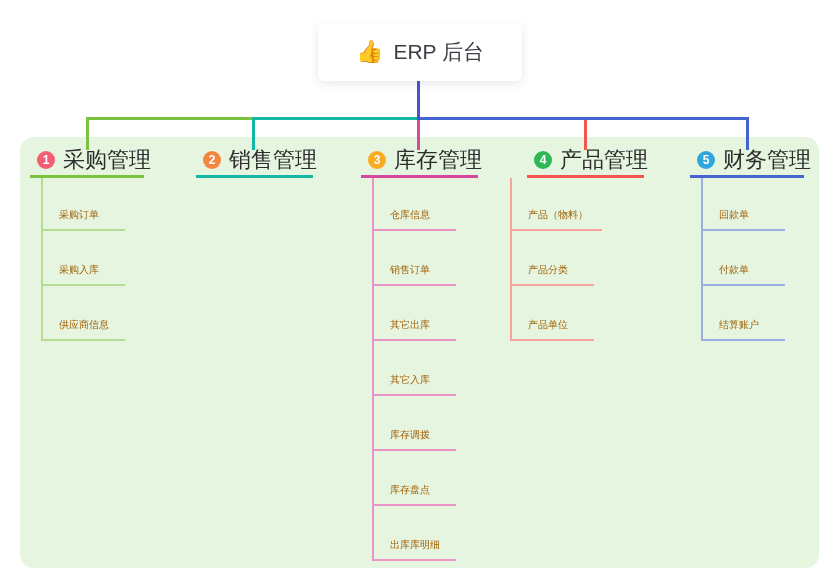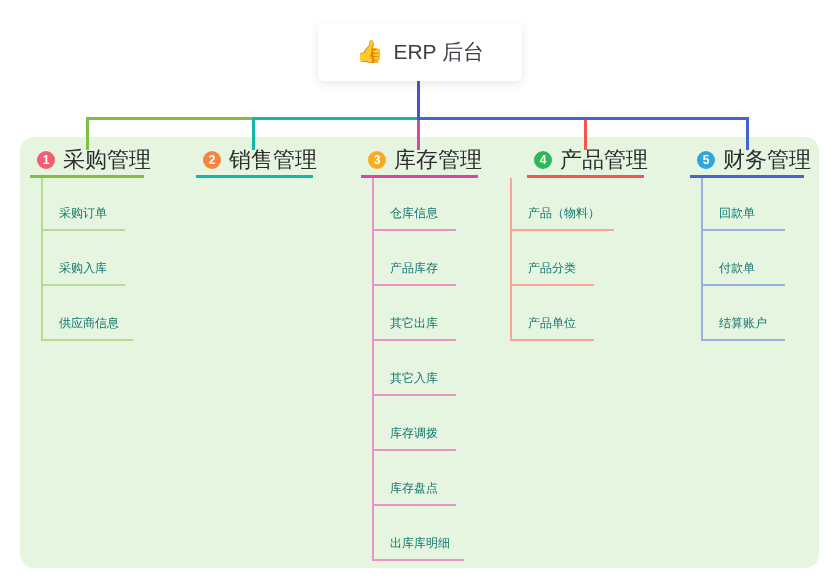--- a/index.html
+++ b/index.html
@@ -100,22 +100,22 @@
     width: max-content;
     min-width: 84px;
     border-left: 2px solid var(--child-line);
     border-bottom: 2px solid var(--child-line);
     display: flex;
     align-items: flex-end;
     padding: 0 14px 7px 16px;
   }
   .children li:first-child { height: 53px; }
   .children li span {
-    font-size: 12px;
-    color: #0f766e;
+    font-size: 10px;
+    color: #a16207;
     white-space: nowrap;
   }
 
   
   .b0 .topic    { left: 30px;  width: 114px; }
   .b0 .h-conn   { left: 87px;  width: 331px; }
   .b0 .v-conn   { left: 86px; }
   .b0 .children { left: 41px; }
 
   .b1 .topic    { left: 196px; width: 117px; }
@@ -179,21 +179,21 @@
     <div class="v-conn"></div>
     <div class="topic">
       <span class="badge">3</span>
       <span class="topic-label">库存管理</span>
     </div>
     <ul class="children">
       <li>
           <span>仓库信息</span>
         </li>
       <li>
-          <span>产品库存</span>
+          <span>销售订单</span>
         </li>
       <li>
           <span>其它出库</span>
         </li>
       <li>
           <span>其它入库</span>
         </li>
       <li>
           <span>库存调拨</span>
         </li>

